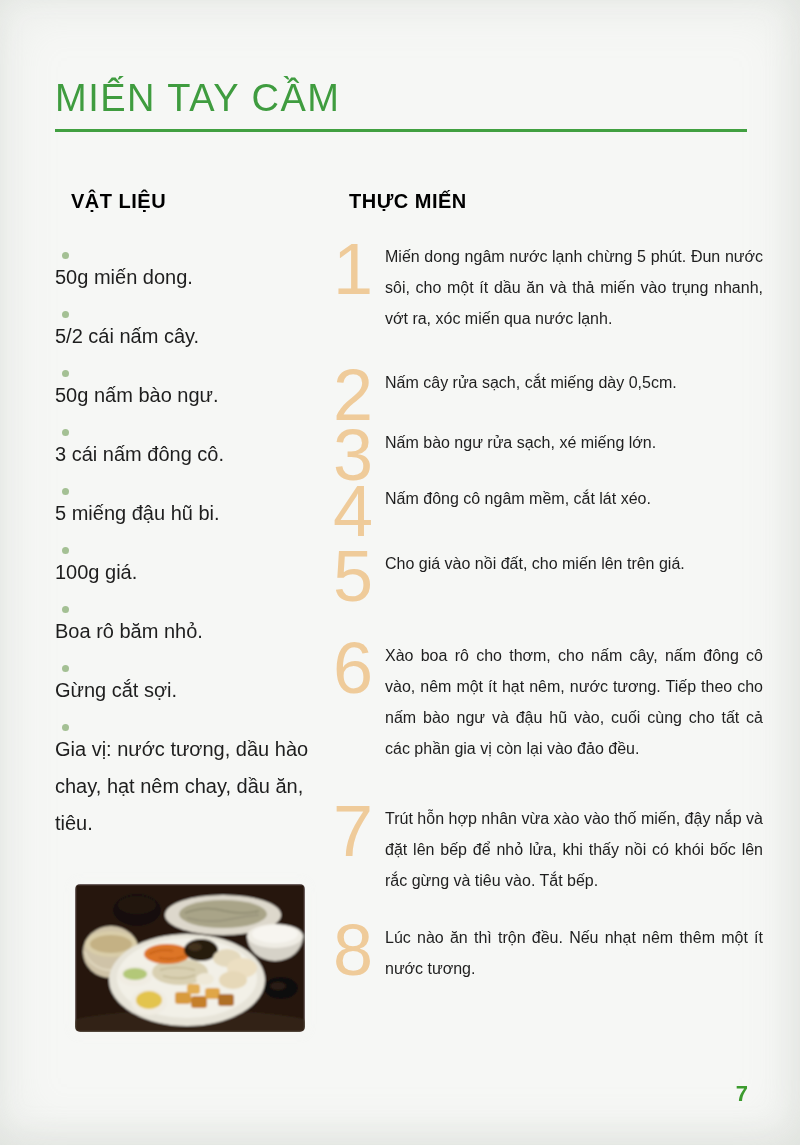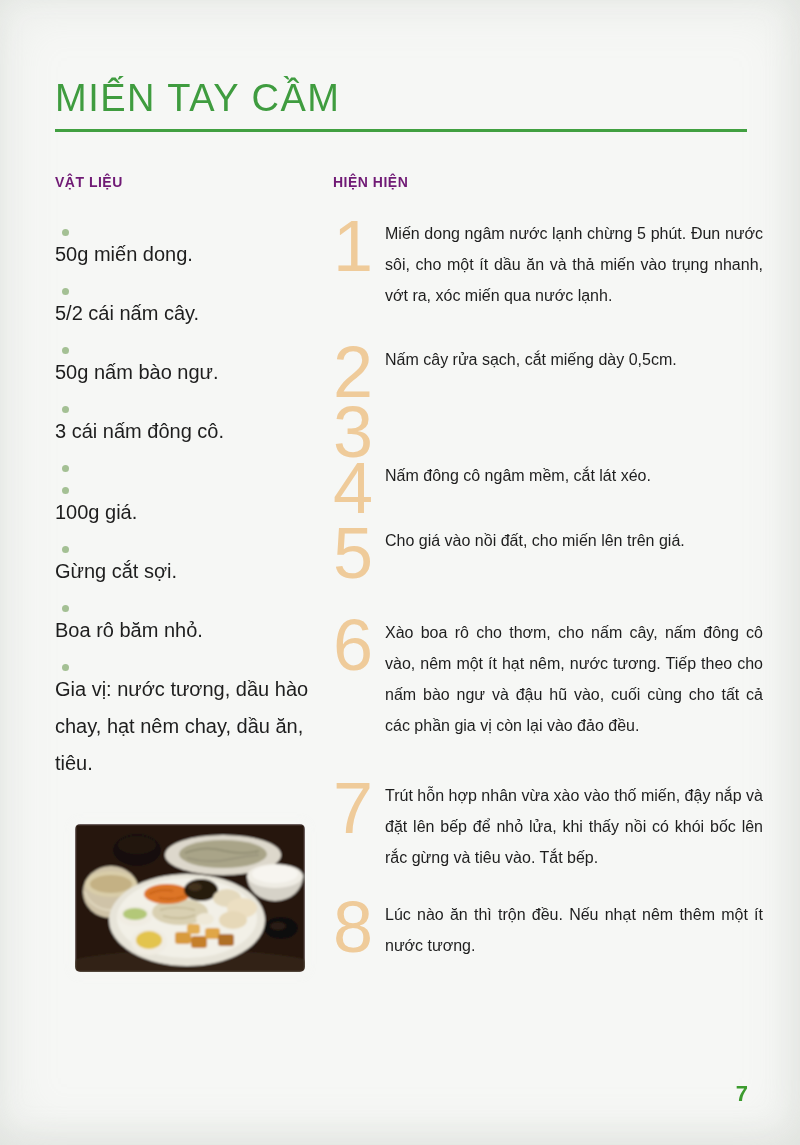--- a/index.html
+++ b/index.html
@@ -33,25 +33,25 @@
     width: 692px;
     opacity: .9;
   }
   .columns {
     display: flex;
     margin-top: 42px;
   }
   .col-left { width: 260px; flex: none; }
   .col-right { flex: 1; margin-left: 18px; }
   .section-heading {
-    margin: 0;
-    font-size: 14px;
+    margin: 16px;
+    font-size: 20px;
     font-weight: 700;
     letter-spacing: .5px;
-    color: #701a75;
+    color: #000000;
   }
   
   .ingredients-list {
     list-style: none;
     margin: 24px 0 0 0;
     padding: 0;
     font-size: 20px;
     line-height: 37px;
   }
   .ingredient-item { display: flex; align-items: flex-start; flex-direction: column; }
@@ -130,32 +130,33 @@
         <li class="ingredient-item">
             <span class="bullet"></span>
             <span>50g nấm bào ngư.</span>
           </li>
         <li class="ingredient-item">
             <span class="bullet"></span>
             <span>3 cái nấm đông cô.</span>
           </li>
         <li class="ingredient-item">
             <span class="bullet"></span>
+            <span>5 miếng đậu hũ bi.</span>
           </li>
         <li class="ingredient-item">
             <span class="bullet"></span>
             <span>100g giá.</span>
           </li>
         <li class="ingredient-item">
             <span class="bullet"></span>
+            <span>Boa rô băm nhỏ.</span>
+          </li>
+        <li class="ingredient-item">
+            <span class="bullet"></span>
             <span>Gừng cắt sợi.</span>
-          </li>
-        <li class="ingredient-item">
-            <span class="bullet"></span>
-            <span>Boa rô băm nhỏ.</span>
           </li>
         <li class="ingredient-item">
             <span class="bullet"></span>
             <span>Gia vị: nước tương, dầu hào chay, hạt nêm chay, dầu ăn, tiêu.</span>
           </li>
       </ul>
 
       <div class="photo">
         <svg width="230" height="148" viewBox="0 0 230 148" xmlns="http://www.w3.org/2000/svg">
           <defs>
@@ -215,35 +216,36 @@
             <rect x="116" y="112" width="16" height="12" rx="3" fill="#c57f2c"></rect>
             <rect x="130" y="104" width="15" height="11" rx="3" fill="#e0a646"></rect>
             <rect x="143" y="110" width="16" height="12" rx="3" fill="#b06f28"></rect>
             <rect x="112" y="100" width="13" height="10" rx="3" fill="#e3ae52"></rect>
           </g>
         </svg>
       </div>
     </div>
 
     <div class="col-right">
-      <h2 class="section-heading">HIỆN HIỆN</h2>
+      <h2 class="section-heading">THỰC MIẾN</h2>
       <div class="steps">
 
         <div class="step m33">
           <span class="step-num">1</span>
           <p class="step-text">Miến dong ngâm nước lạnh chừng 5 phút. Đun nước sôi, cho một ít dầu ăn và thả miến vào trụng nhanh, vớt ra, xóc miến qua nước lạnh.</p>
         </div>
 
         <div class="step m4">
           <span class="step-num">2</span>
           <p class="step-text">Nấm cây rửa sạch, cắt miếng dày 0,5cm.</p>
         </div>
 
         <div class="step m0">
           <span class="step-num">3</span>
+          <p class="step-text">Nấm bào ngư rửa sạch, xé miếng lớn.</p>
         </div>
 
         <div class="step m9">
           <span class="step-num">4</span>
           <p class="step-text">Nấm đông cô ngâm mềm, cắt lát xéo.</p>
         </div>
 
         <div class="step m36">
           <span class="step-num">5</span>
           <p class="step-text">Cho giá vào nồi đất, cho miến lên trên giá.</p>

